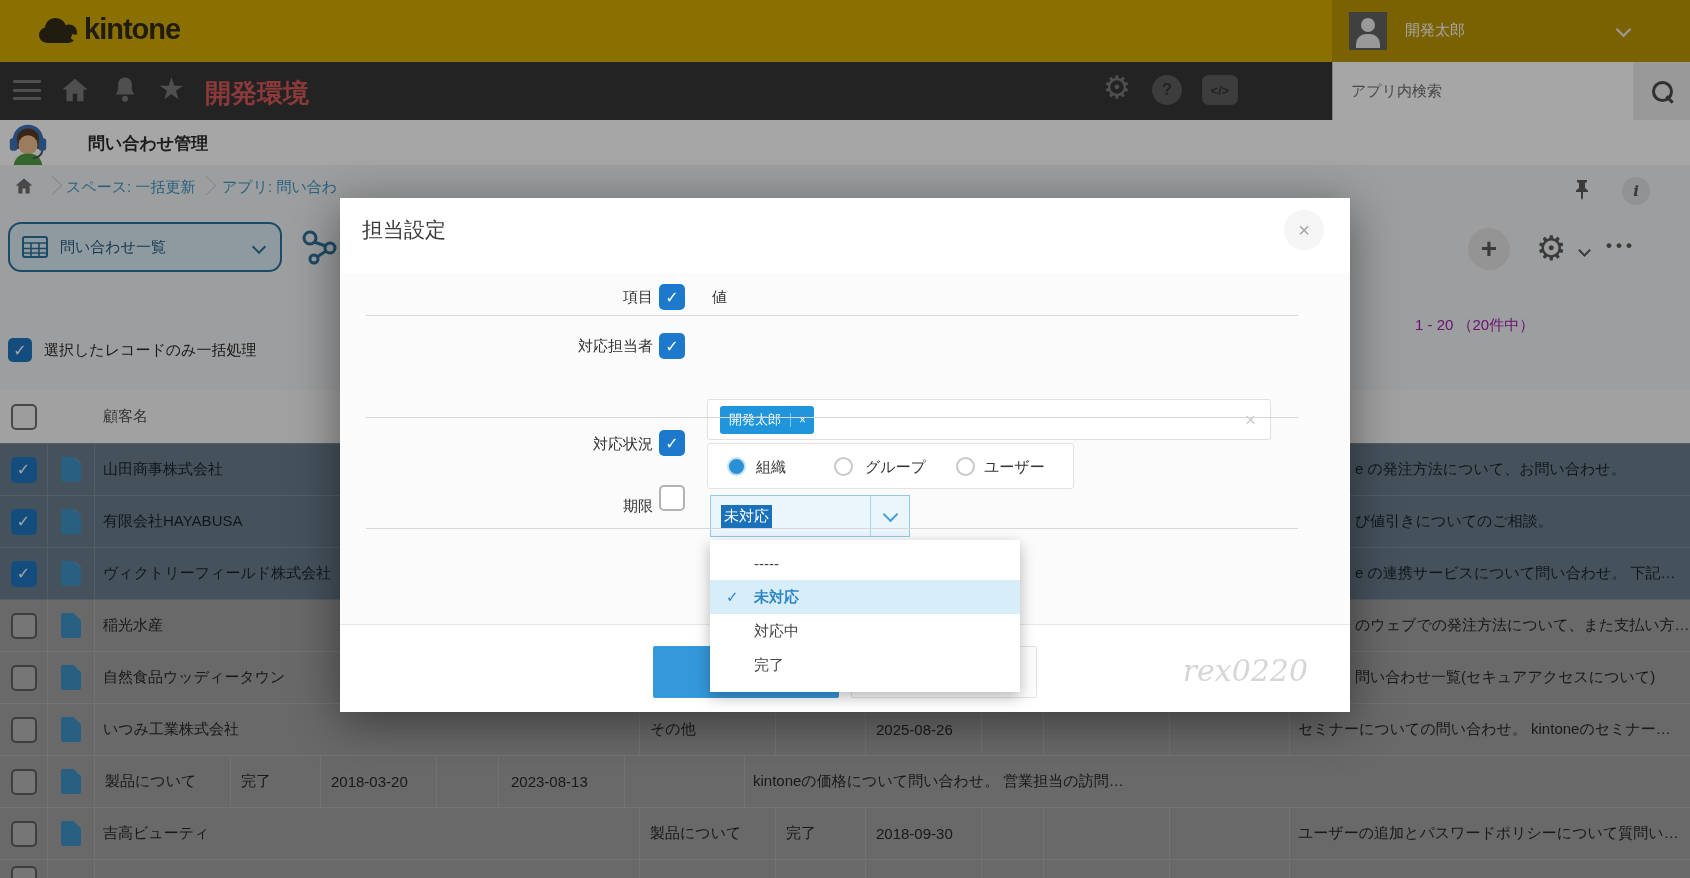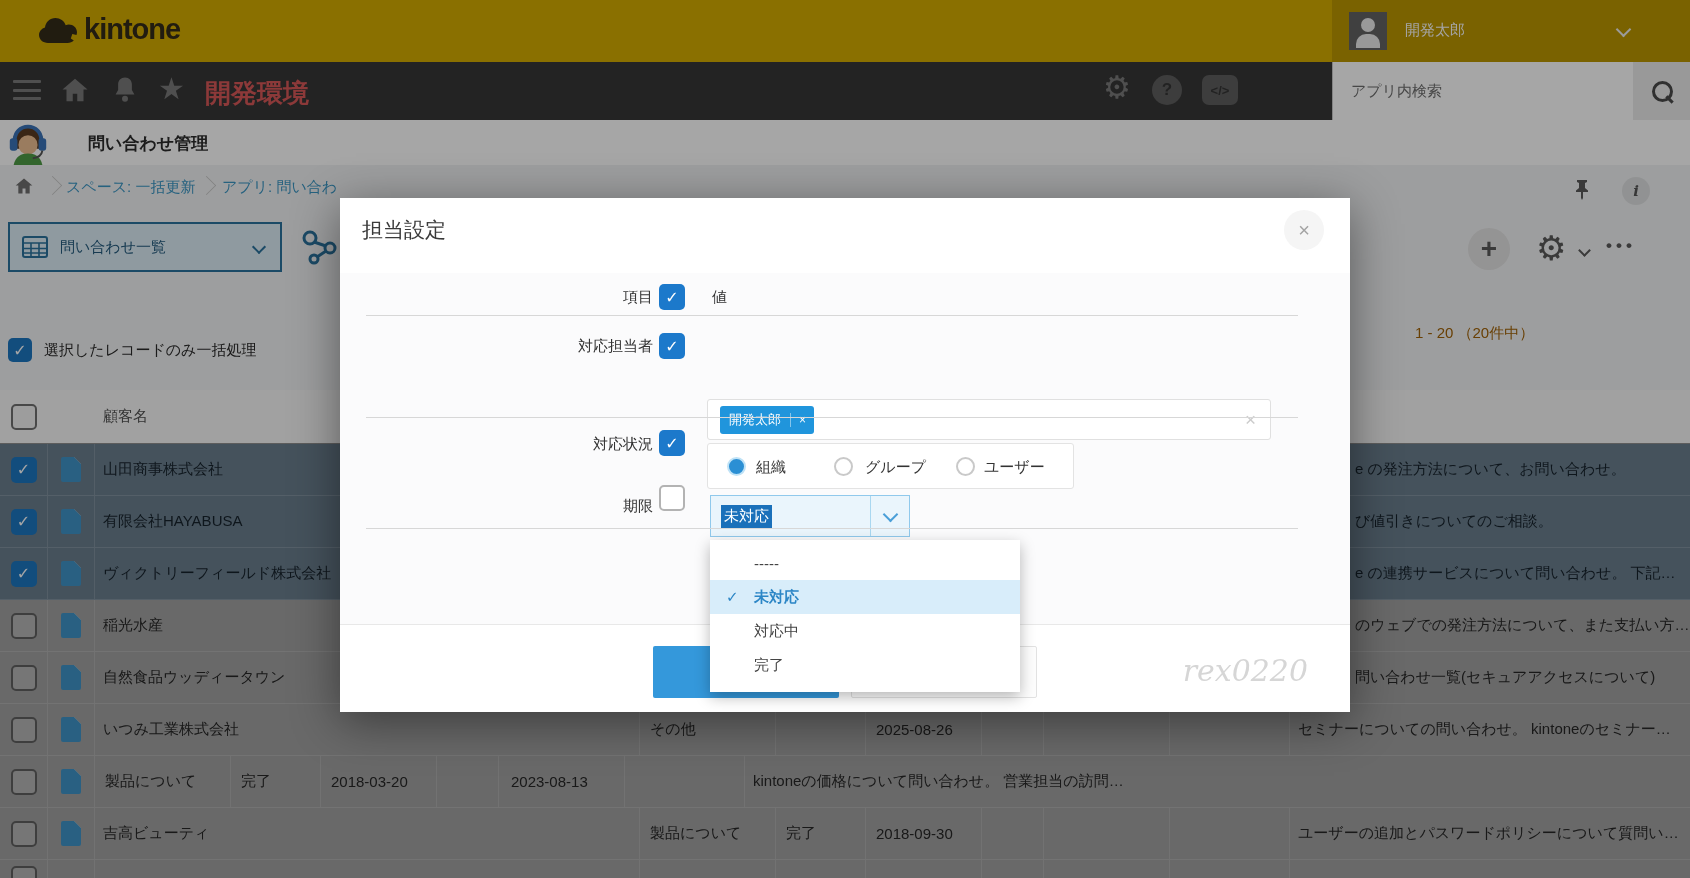--- a/index.html
+++ b/index.html
@@ -39,30 +39,30 @@
   
   .breadcrumb{position:absolute;left:0;top:165px;width:1690px;height:43px;background:#f2f3f4;border-bottom:1px solid #e0e0e0;}
   .bc-home{position:absolute;left:14px;top:11px;width:20px;height:20px;fill:#6e6e6e;}
   .bc-sep{position:absolute;top:8px;width:14px;height:26px;}
   .bc-sep::after{content:"";position:absolute;left:2px;top:4px;width:16px;height:16px;border-right:1px solid #c4c4c4;border-top:1px solid #c4c4c4;transform:rotate(45deg) scale(0.8);}
   .bc-link{position:absolute;top:13px;font-size:15px;color:#3b96c4;white-space:nowrap;}
   .pin-ic{position:absolute;left:1573px;top:14px;width:18px;height:22px;fill:#5a5a5a;}
   .info-ic{position:absolute;left:1622px;top:12px;width:28px;height:28px;border-radius:50%;background:#dfe1e2;color:#555;font-family:"DejaVu Serif",serif;font-style:italic;font-weight:bold;font-size:15px;display:flex;align-items:center;justify-content:center;}
   
   .toolbar{position:absolute;left:0;top:208px;width:1690px;height:182px;background:#f2f3f4;}
-  .view-box{position:absolute;left:8px;top:14px;width:274px;height:50px;box-sizing:border-box;border:2px solid #2a729d;background:#dcedf6;border-radius:0;display:flex;align-items:center;}
+  .view-box{position:absolute;left:8px;top:14px;width:274px;height:50px;box-sizing:border-box;border:2px solid #2a729d;background:#dcedf6;border-radius:13px;display:flex;align-items:center;}
   .grid-ic{margin-left:12px;width:26px;height:22px;}
   .view-label{margin-left:12px;font-size:15px;color:#235a7d;}
   .view-chev{position:absolute;right:16px;top:18px;border-color:#2a729d;width:8px;height:8px;border-right:2px solid #2a729d;border-bottom:2px solid #2a729d;transform:rotate(45deg);}
   .graph-ic{position:absolute;left:300px;top:20px;width:38px;height:38px;}
   .add-btn{position:absolute;left:1468px;top:20px;width:42px;height:42px;border-radius:50%;background:#e3e3e3;color:#5a5a5a;font-size:28px;font-weight:bold;display:flex;align-items:center;justify-content:center;line-height:0;}
   .gear2{position:absolute;left:1536px;top:22px;font-size:34px;color:#5a5a5a;line-height:36px;}
   .gear2-chev{position:absolute;left:1580px;top:38px;width:7px;height:7px;border-right:2px solid #5a5a5a;border-bottom:2px solid #5a5a5a;transform:rotate(45deg);}
   .dots{position:absolute;left:1606px;top:28px;font-size:17px;letter-spacing:4px;color:#5a5a5a;font-weight:bold;}
-  .pagination{position:absolute;left:1415px;top:116px;font-size:15px;color:#a16207;}
+  .pagination{position:absolute;left:1415px;top:108px;font-size:15px;color:#a21caf;}
   .bulk{position:absolute;left:8px;top:130px;display:flex;align-items:center;gap:12px;}
   .bulk-label{font-size:15px;color:#2a2a2a;}
   
   .cbx{width:26px;height:26px;border-radius:5px;box-sizing:border-box;flex:none;}
   .cbx.on{background:#1c76c0;display:flex;align-items:center;justify-content:center;}
   .cbx.on::after{content:"✓";color:#fff;font-size:16px;font-weight:bold;}
   .cbx-hd{background:#f1f1f1;border:2px solid #6f6f6f;}
   .cbx-row{background:#b5b5b5;border:2px solid #606060;}
   .cbx.bulk-cb{width:24px;height:24px;}
   

